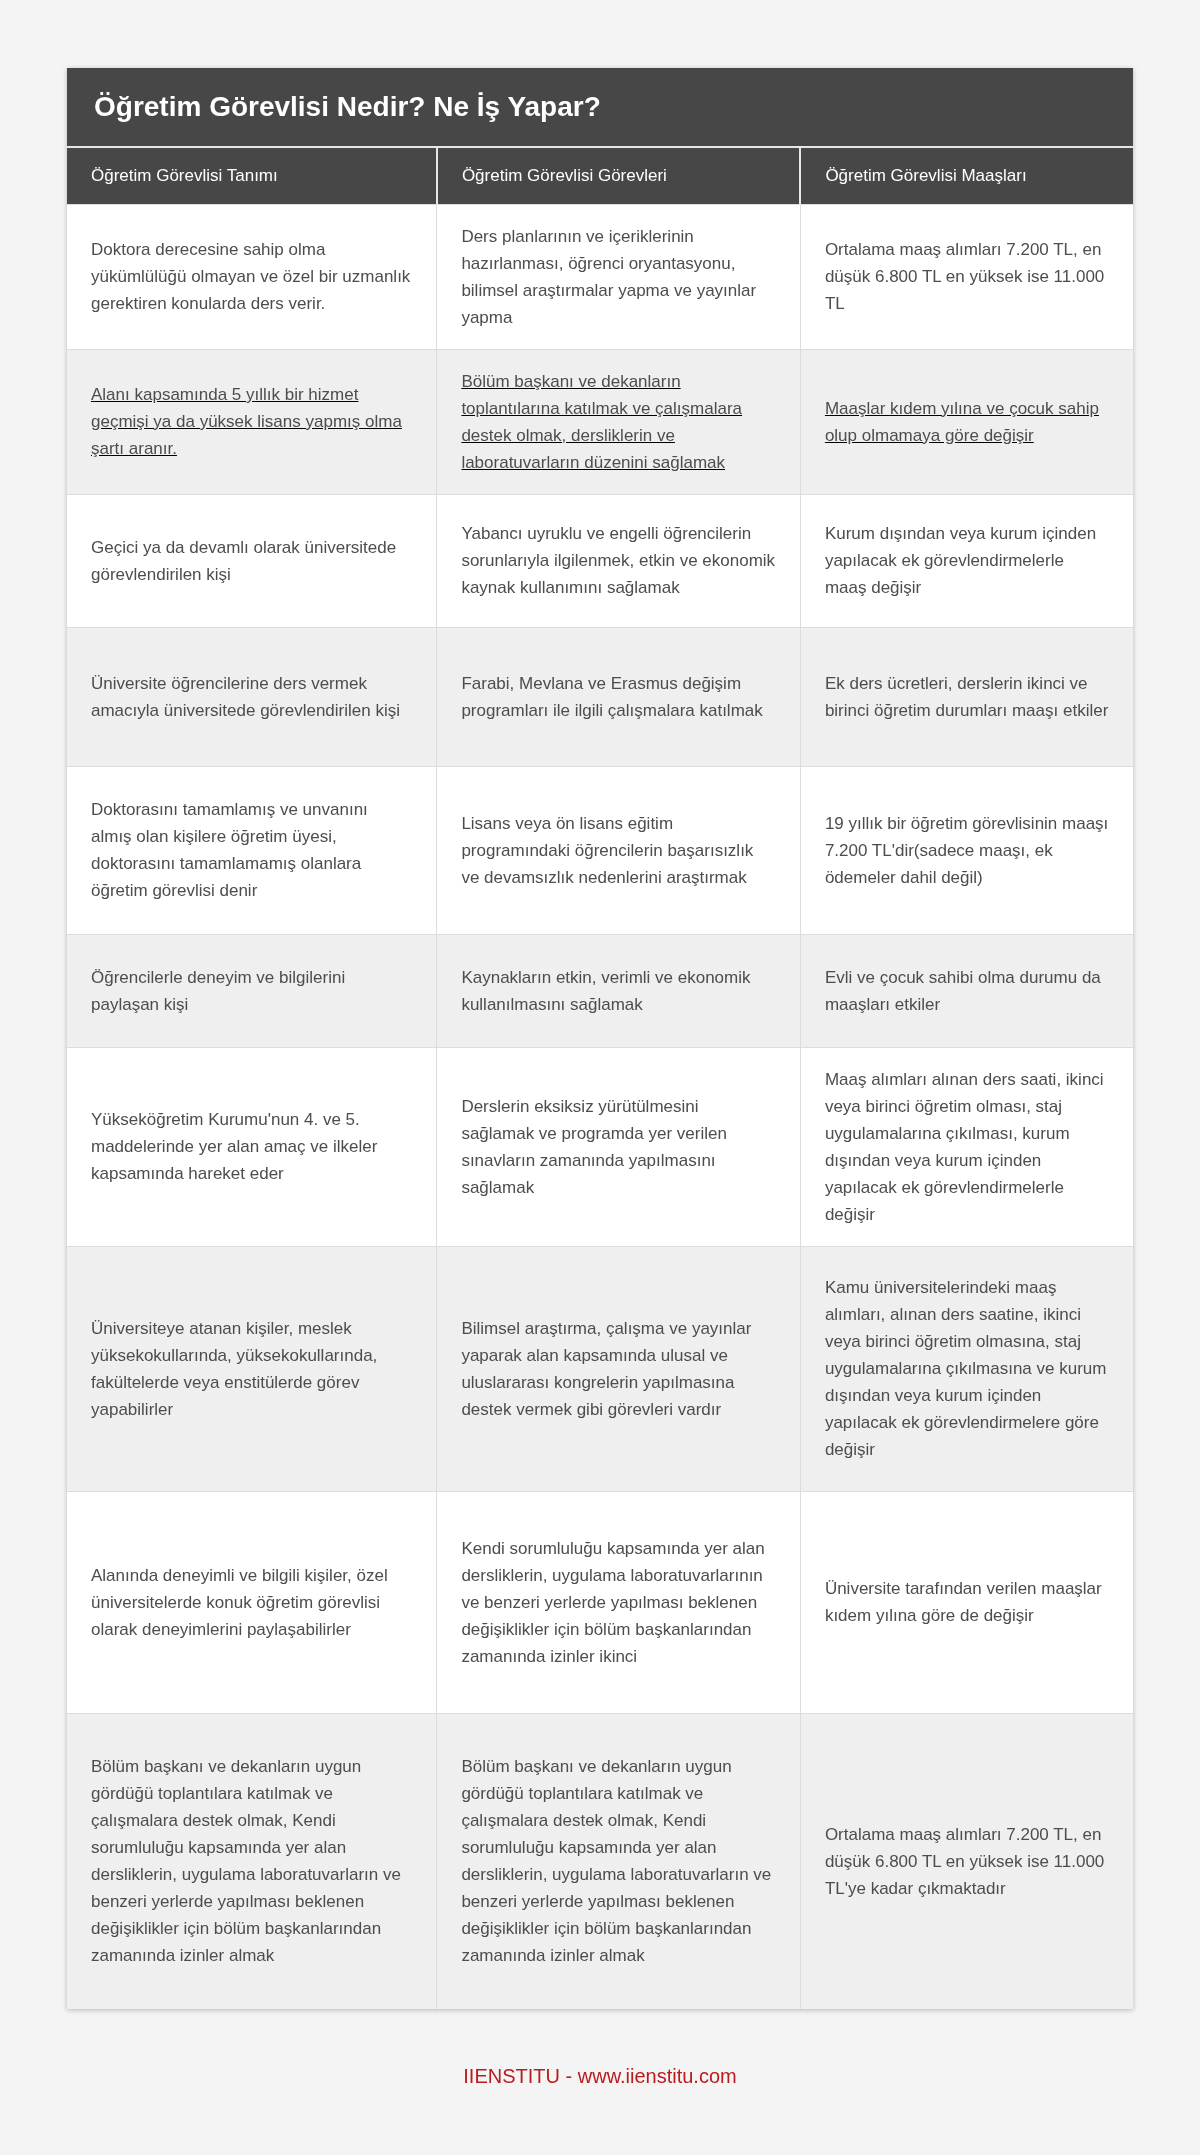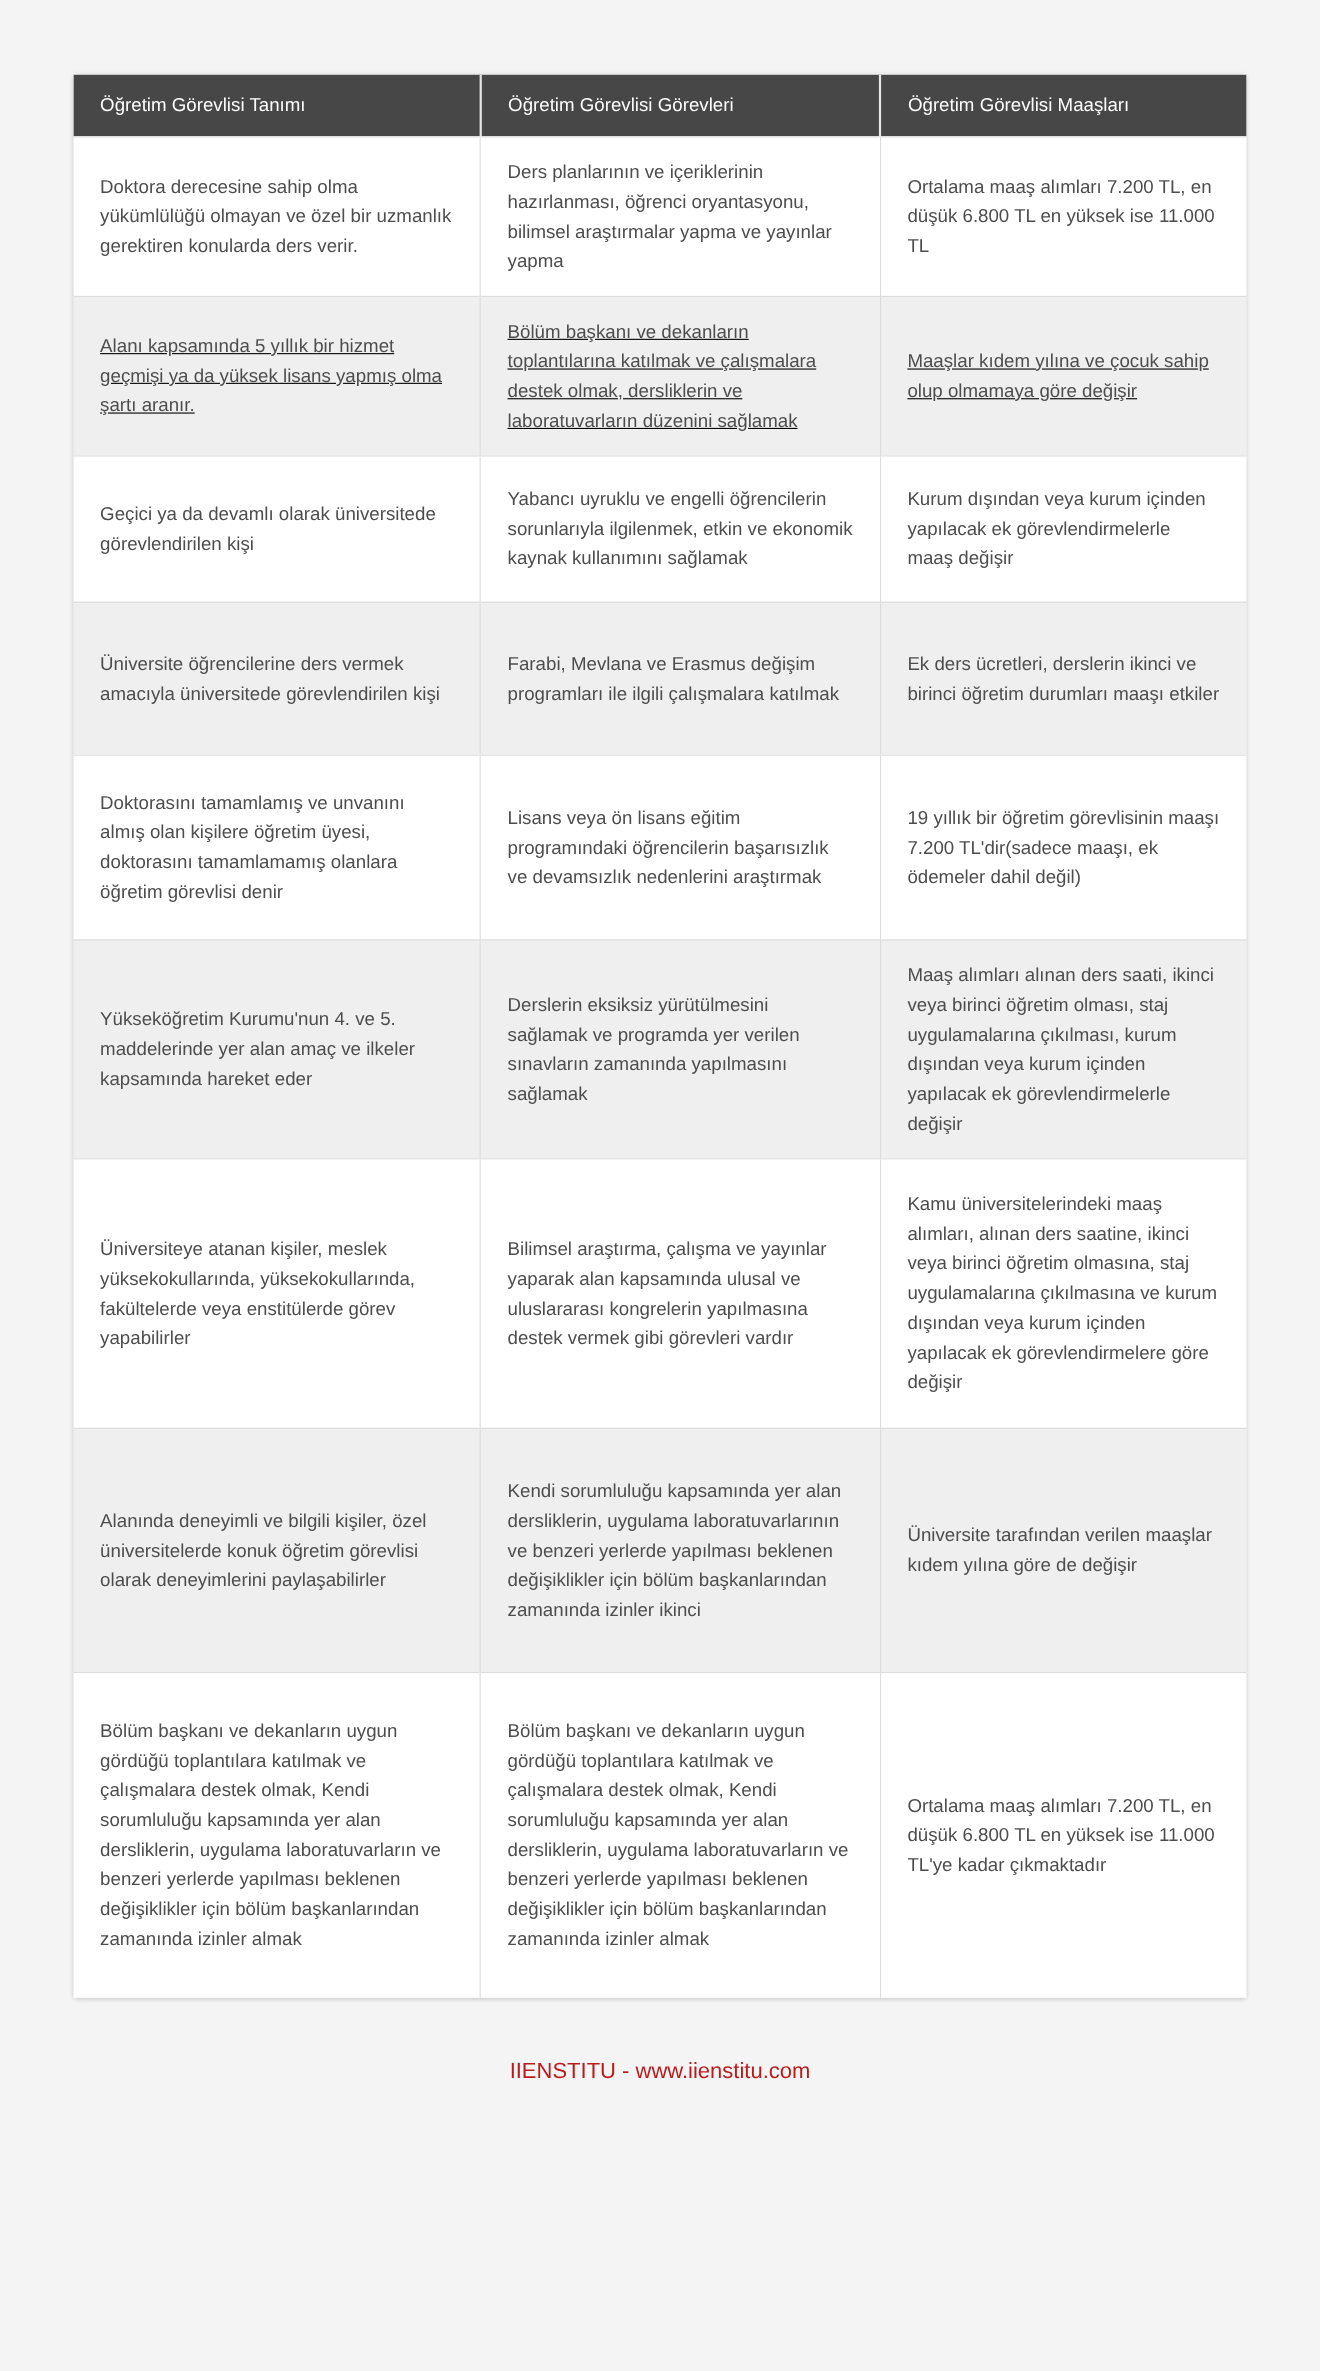--- a/index.html
+++ b/index.html
@@ -73,20 +73,21 @@
     margin-top: 56px;
     text-align: center;
     color: #b91c1c;
     font-size: 20px;
   }
 </style>
 </head>
 <body>
 
 <div class="card">
+  <div class="card-title">Öğretim Görevlisi Nedir? Ne İş Yapar?</div>
   <table>
     <colgroup>
       <col class="c1">
         <col class="c2">
         <col class="c3">
     </colgroup>
     <thead>
       <tr>
         <th>Öğretim Görevlisi Tanımı</th>
         <th>Öğretim Görevlisi Görevleri</th>
@@ -112,20 +113,25 @@
       <tr class="r3">
         <td>Üniversite öğrencilerine ders vermek amacıyla üniversitede görevlendirilen kişi</td>
         <td>Farabi, Mevlana ve Erasmus değişim programları ile ilgili çalışmalara katılmak</td>
         <td>Ek ders ücretleri, derslerin ikinci ve birinci öğretim durumları maaşı etkiler</td>
       </tr>
       <tr class="r4">
         <td>Doktorasını tamamlamış ve unvanını almış olan kişilere öğretim üyesi, doktorasını tamamlamamış olanlara öğretim görevlisi denir</td>
         <td>Lisans veya ön lisans eğitim programındaki öğrencilerin başarısızlık ve devamsızlık nedenlerini araştırmak</td>
         <td>19 yıllık bir öğretim görevlisinin maaşı 7.200 TL'dir(sadece maaşı, ek ödemeler dahil değil)</td>
       </tr>
+      <tr class="r5">
+        <td>Öğrencilerle deneyim ve bilgilerini paylaşan kişi</td>
+        <td>Kaynakların etkin, verimli ve ekonomik kullanılmasını sağlamak</td>
+        <td>Evli ve çocuk sahibi olma durumu da maaşları etkiler</td>
+      </tr>
       <tr class="r6">
         <td>Yükseköğretim Kurumu'nun 4. ve 5. maddelerinde yer alan amaç ve ilkeler kapsamında hareket eder</td>
         <td>Derslerin eksiksiz yürütülmesini sağlamak ve programda yer verilen sınavların zamanında yapılmasını sağlamak</td>
         <td>Maaş alımları alınan ders saati, ikinci veya birinci öğretim olması, staj uygulamalarına çıkılması, kurum dışından veya kurum içinden yapılacak ek görevlendirmelerle değişir</td>
       </tr>
       <tr class="r7">
         <td>Üniversiteye atanan kişiler, meslek yüksekokullarında, yüksekokullarında, fakültelerde veya enstitülerde görev yapabilirler</td>
         <td>Bilimsel araştırma, çalışma ve yayınlar yaparak alan kapsamında ulusal ve uluslararası kongrelerin yapılmasına destek vermek gibi görevleri vardır</td>
         <td>Kamu üniversitelerindeki maaş alımları, alınan ders saatine, ikinci veya birinci öğretim olmasına, staj uygulamalarına çıkılmasına ve kurum dışından veya kurum içinden yapılacak ek görevlendirmelere göre değişir</td>
       </tr>

